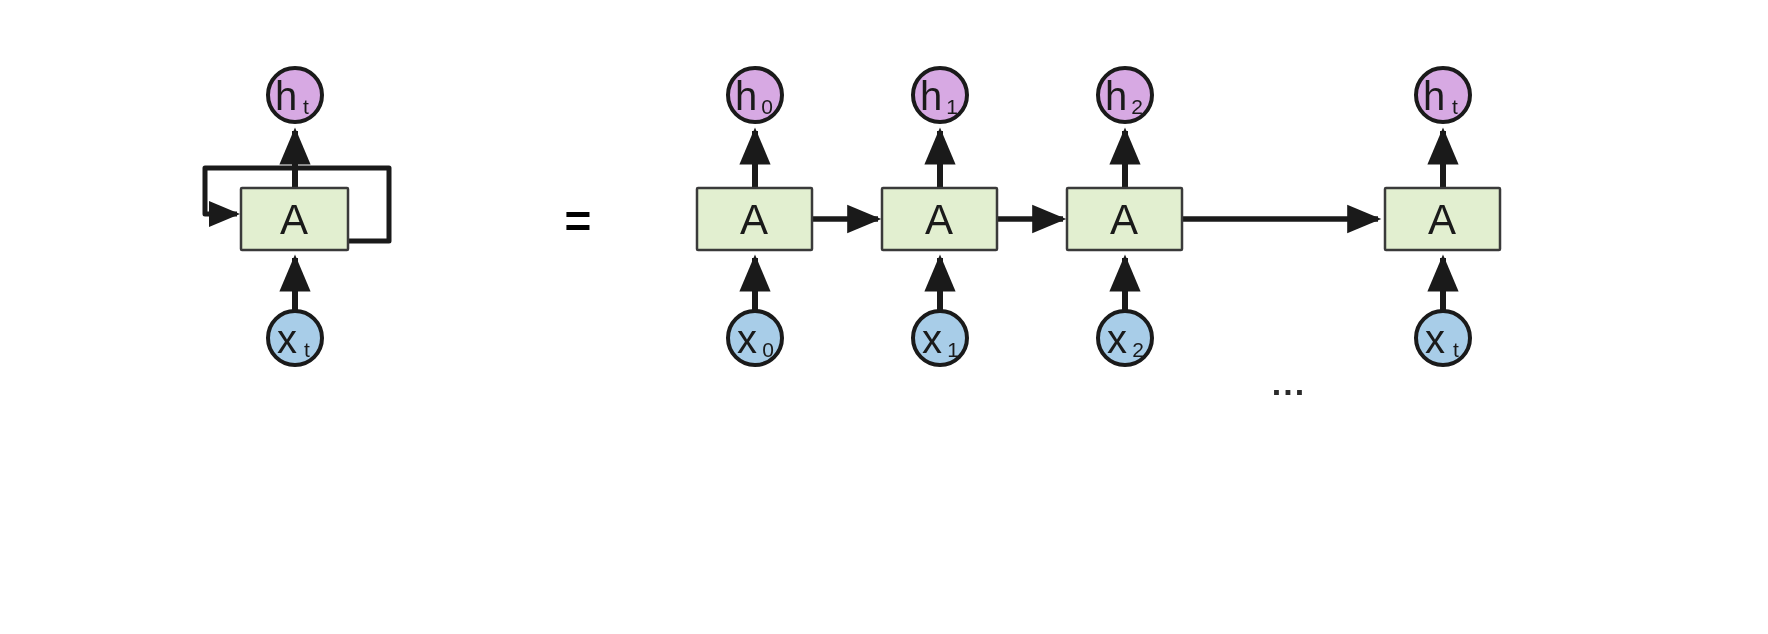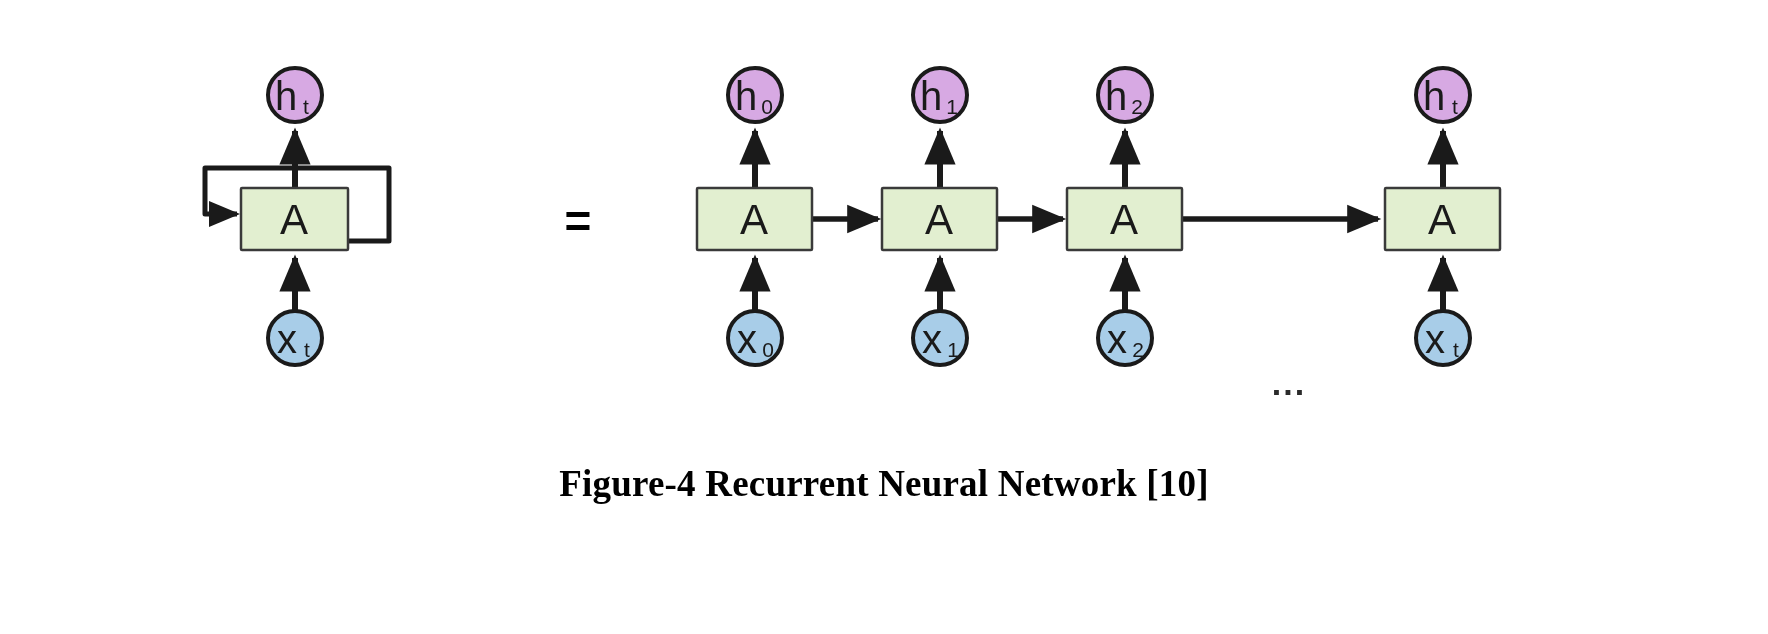--- a/index.html
+++ b/index.html
@@ -166,15 +166,14 @@
         <text class="node-label-main" x="1434" y="110" text-anchor="middle">h</text>
         <text class="node-label-sub" x="1455" y="114" text-anchor="middle">t</text>
 
         <circle cx="1443" cy="338" r="27" fill="#a8cde8" stroke="#1a1a1a" stroke-width="4"></circle>
         <text class="node-label-main" x="1435" y="353" text-anchor="middle">x</text>
         <text class="node-label-sub" x="1456" y="357" text-anchor="middle">t</text>
       </g>
     </g>
   </svg>
 
-  <div id="caption">Figure-4 Recurrent Neural Network [10]</div>
 
 </div>
 
 </body></html>

